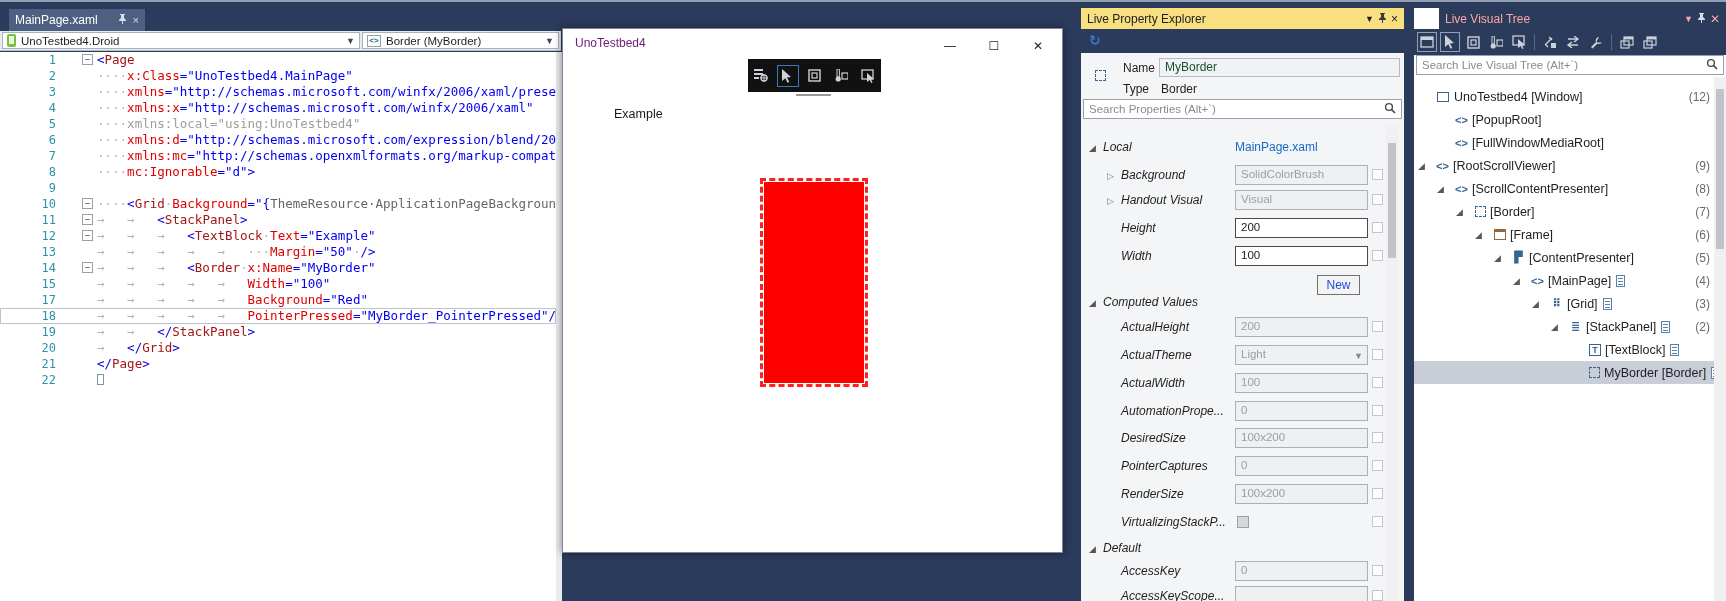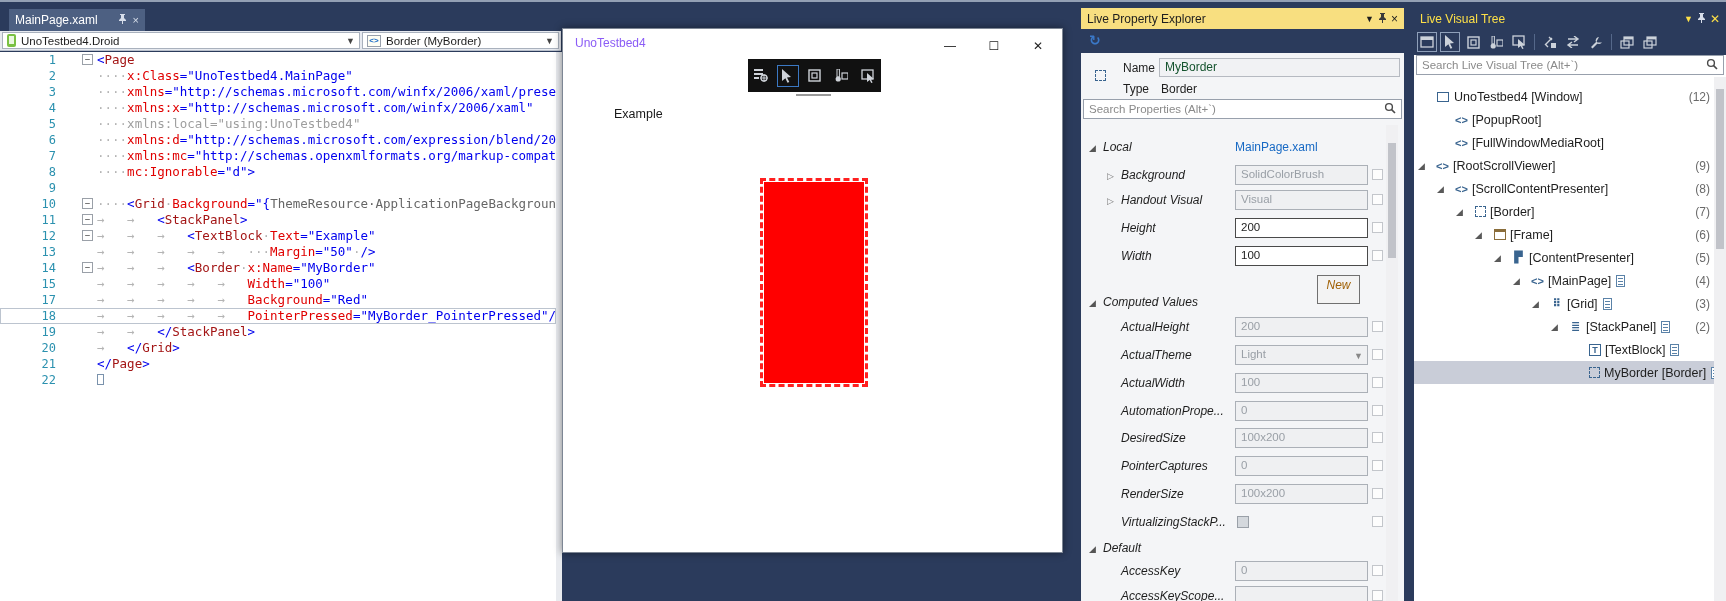--- a/index.html
+++ b/index.html
@@ -33,21 +33,21 @@
   .ecode { position:absolute; left:97px; top:0; }
   .cur { outline:1px solid #bcc4cf; outline-offset:-1px; }
   .caretbox { position:absolute; left:97px; top:2px; width:7px; height:11px; border:1px solid #7a92ac; }
   .sb { color:#0000EE; } .sm { color:#A31515; } .sr { color:#E00000; } .sg { color:#9e9e9e; }
   .sw { color:#b4b4b4; } .sres { color:#666; }
   .edsb { position:absolute; left:556px; top:52px; width:6px; height:549px; background:#e9ebef; }
 
   
   .appwin { position:absolute; left:562px; top:28px; width:501px; height:525px; background:#fff; border:1px solid #7d8694;
             box-shadow:0 0 8px rgba(0,0,0,.45); }
-  .apptitle { position:absolute; left:12px; top:7px; font-size:12px; color:#8b5cf6; }
+  .apptitle { position:absolute; left:12px; top:7px; font-size:12px; color:#701a75; }
   .winbtn { position:absolute; top:8px; width:18px; height:18px; color:#1e1e1e; font-size:12px; text-align:center; line-height:18px; }
   .apptoolbar { position:absolute; left:185px; top:30px; width:133px; height:33px; background:#111; display:flex; align-items:center;
                 justify-content:center; gap:5px; }
   .atb { width:22px; height:22px; display:flex; align-items:center; justify-content:center; color:#cfd3d9; }
   .atb.sel { border:1px solid #3b78c3; }
   .toolgrip { position:absolute; left:233px; top:65px; width:35px; height:2px; background:#9a9a9a; }
   .exampletext { position:absolute; left:51px; top:78px; font-size:12.5px; color:#1a1a1a; }
   .redrect { position:absolute; left:201px; top:153px; width:100px; height:201px; background:#FF0000;
              outline:3px dashed #ff2020; outline-offset:1px; }
 
@@ -68,30 +68,30 @@
   .namebox { position:absolute; left:78px; top:5px; width:241px; height:19px; background:#f1f2f4; border:1px solid #b6bac1;
              color:#14532d; font-size:12px; padding:1px 5px; }
   .lperow { position:absolute; left:0; right:19px; height:22px; font-size:12px; color:#1e1e1e; }
   .lperow .plabel { position:absolute; top:3px; white-space:nowrap;font-style:italic; }
   .vbox { position:absolute; left:154px; top:0; width:133px; height:20px; font-size:11.5px; padding:2px 5px; white-space:nowrap; overflow:hidden; }
   .vbox.ro { background:#eff0f2; border:1px solid #abb0b7; color:#999fa6; }
   .vbox.ed { background:#fff; border:1px solid #4a4a4a; color:#1e1e1e; }
   .chk { position:absolute; left:291px; top:4px; width:11px; height:11px; border:1px solid #c3c6cb; background:#fdfdfd; }
   .minichk { position:absolute; left:156px; top:4px; width:12px; height:12px; border:1px solid #9aa0a8; background:#d4d8dd; }
   .sectionlink { position:absolute; left:154px; top:3px; color:#1769c4; }
-  .newbtn { position:absolute; left:236px; width:43px; height:29px; background:#f3f3f3; border:1px solid #707070;
-            font-size:12px; text-align:center; line-height:18px; color:#a16207;font-style:italic; }
+  .newbtn { position:absolute; left:236px; width:43px; height:20px; background:#f3f3f3; border:1px solid #707070;
+            font-size:12px; text-align:center; line-height:18px; color:#1d4ed8; }
   .exp { color:#555; font-size:9px; } .expc { color:#777; font-size:9px; }
   .lpesb { position:absolute; left:305px; top:117px; width:12px; bottom:0; background:#f0f0f2; }
   .lpesb .thumb { position:absolute; left:2px; top:18px; width:8px; height:115px; background:#c1c3c9; }
   .ddarr { position:absolute; right:4px; top:5px; color:#888; font-size:9px; }
 
   
   .lvt { left:1414px; width:312px; background:#fff; }
-  .lvt .phead { background:#2b3b5c; color:#fde047; }
+  .lvt .phead { background:#2b3b5c; color:#fca5a5;margin-left:25px; }
   .lvt .ptool { height:26px; display:flex; align-items:center; padding:0 3px; gap:3px; color:#ccd2da; }
   .ltb { width:20px; height:20px; display:flex; align-items:center; justify-content:center; }
   .ltb.sel { border:1px solid #8fa0ba; }
   .vsep { width:1px; height:16px; background:#55688a; margin:0 2px; }
   .lvtrow { position:absolute; left:0; width:300px; height:23px; font-size:12.5px; color:#1e1e1e; display:flex; align-items:center; }
   .lvtrow.sel { background:#c9cdd8; }
   .lvtrow .count { position:absolute; right:4px; color:#6a6a6a; font-size:12px; }
   .tic { display:inline-flex; align-items:center; justify-content:center; width:15px; height:14px; margin-right:3px;
          color:#39648f; font-size:11px; font-weight:bold; flex:none; }
   .tic.win { border:1px solid #39648f; width:12px; height:10px; margin:0 5px 0 2px; }

